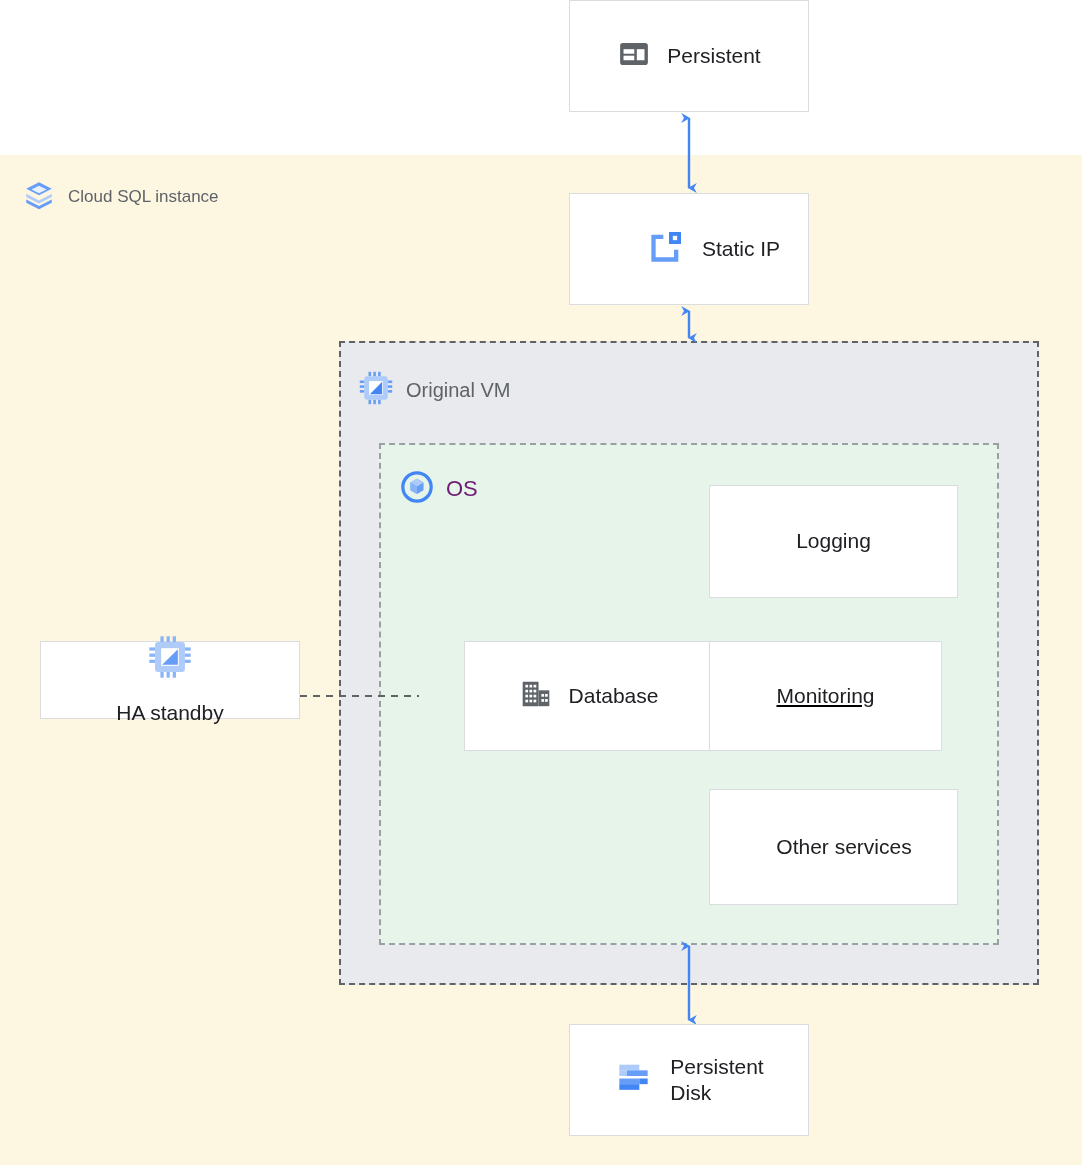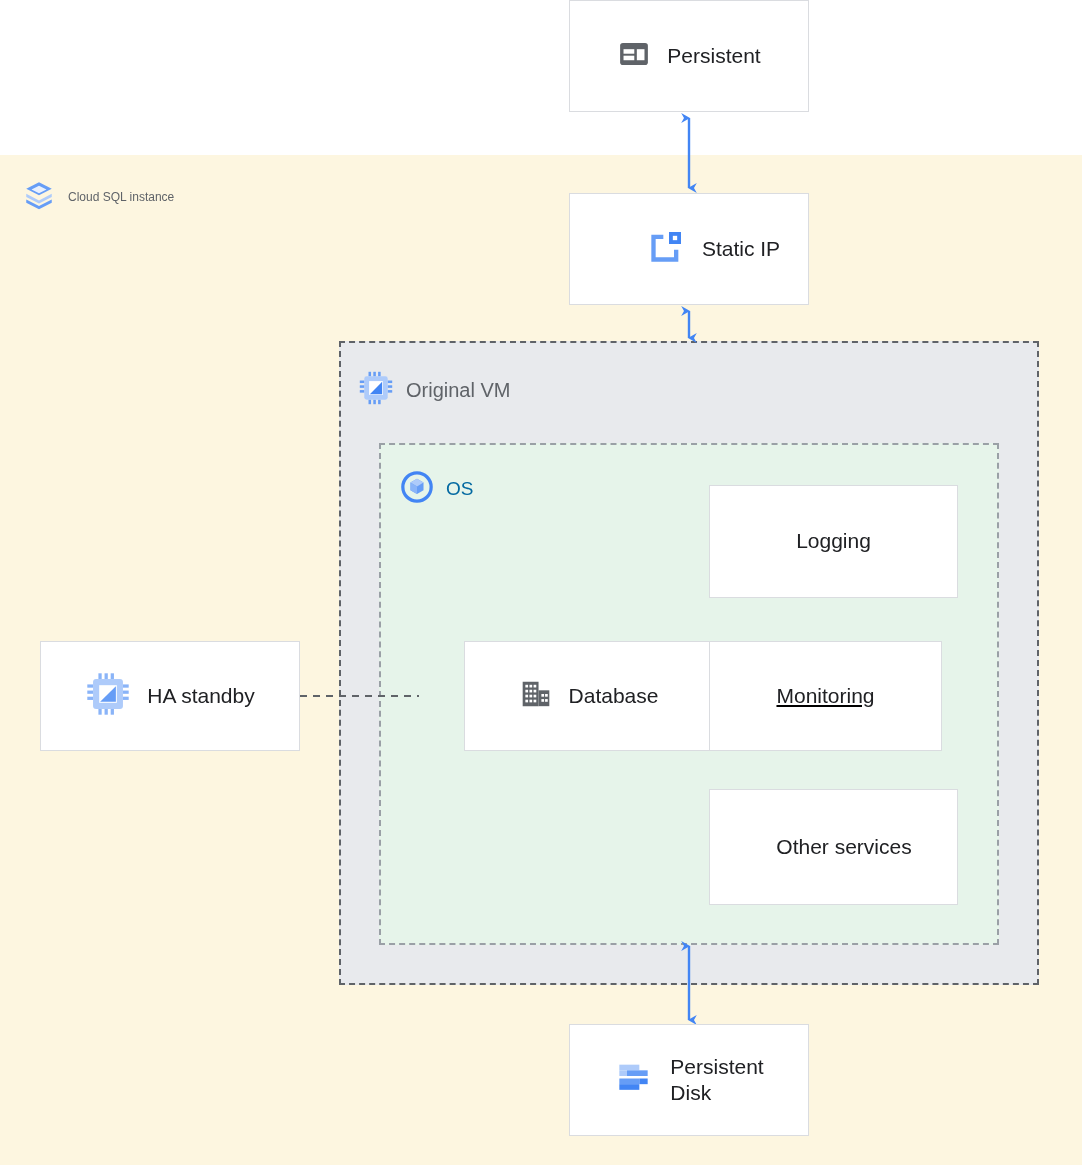--- a/index.html
+++ b/index.html
@@ -32,21 +32,21 @@
     background: #fdf6e0;
   }
 
   .region-label {
     position: absolute;
     display: flex;
     align-items: center;
     gap: 12px;
   }
   .region-label .label-text {
-    font-size: 12px;
+    font-size: 17px;
     color: #5f6368;
     white-space: nowrap;
   }
 
   #cloudsql-label { left: 22px; top: 178px; }
 
   .vm-box {
     position: absolute;
     left: 339px;
     top: 341px;
@@ -63,21 +63,21 @@
     position: absolute;
     left: 379px;
     top: 443px;
     width: 620px;
     height: 502px;
     background: #e6f4ea;
     border: 2px dashed #9aa0a6;
     box-sizing: border-box;
   }
   #os-label { left: 400px; top: 470px; }
-  #os-label .label-text { font-size: 19px; color: #0369a1; }
+  #os-label .label-text { font-size: 22px; color: #701a75; }
 
   
   .node {
     position: absolute;
     background: #ffffff;
     border: 1px solid #dadce0;
     box-sizing: border-box;
     display: flex;
     align-items: center;
     justify-content: center;
@@ -86,21 +86,21 @@
   .node .node-label {
     font-size: 21px;
     color: #202124;
     line-height: 1.25;
     white-space: pre-line;
   }
   .node.centered .node-label { text-align: center; }
 
   #node-application { left: 569px; top: 0px;    width: 240px; height: 112px; }
   #node-staticip    { left: 569px; top: 193px;  width: 240px; height: 112px; padding-left: 48px; }
-  #node-hastandby   { left: 40px;  top: 641px;  width: 260px; height: 110px; }
+  #node-hastandby   { left: 40px;  top: 641px;  width: 260px; height: 78px; flex-direction: column; }
   #node-database    { left: 420px; top: 641px;  width: 249px; height: 110px; margin-left: 44px; }
   #node-logging     { left: 709px; top: 485px;  width: 249px; height: 113px; justify-content:center; }
   #node-monitoring  { left: 709px; top: 641px;  width: 233px; height: 110px; justify-content:center;text-decoration:underline; }
   #node-otherservices { left: 709px; top: 789px; width: 249px; height: 116px; justify-content:center;padding-left:21px; }
   #node-persistentdisk { left: 569px; top: 1024px; width: 240px; height: 112px; }
 
   #node-persistentdisk .node-label { text-align: left; }
 
   
   .connector { position: absolute; }

